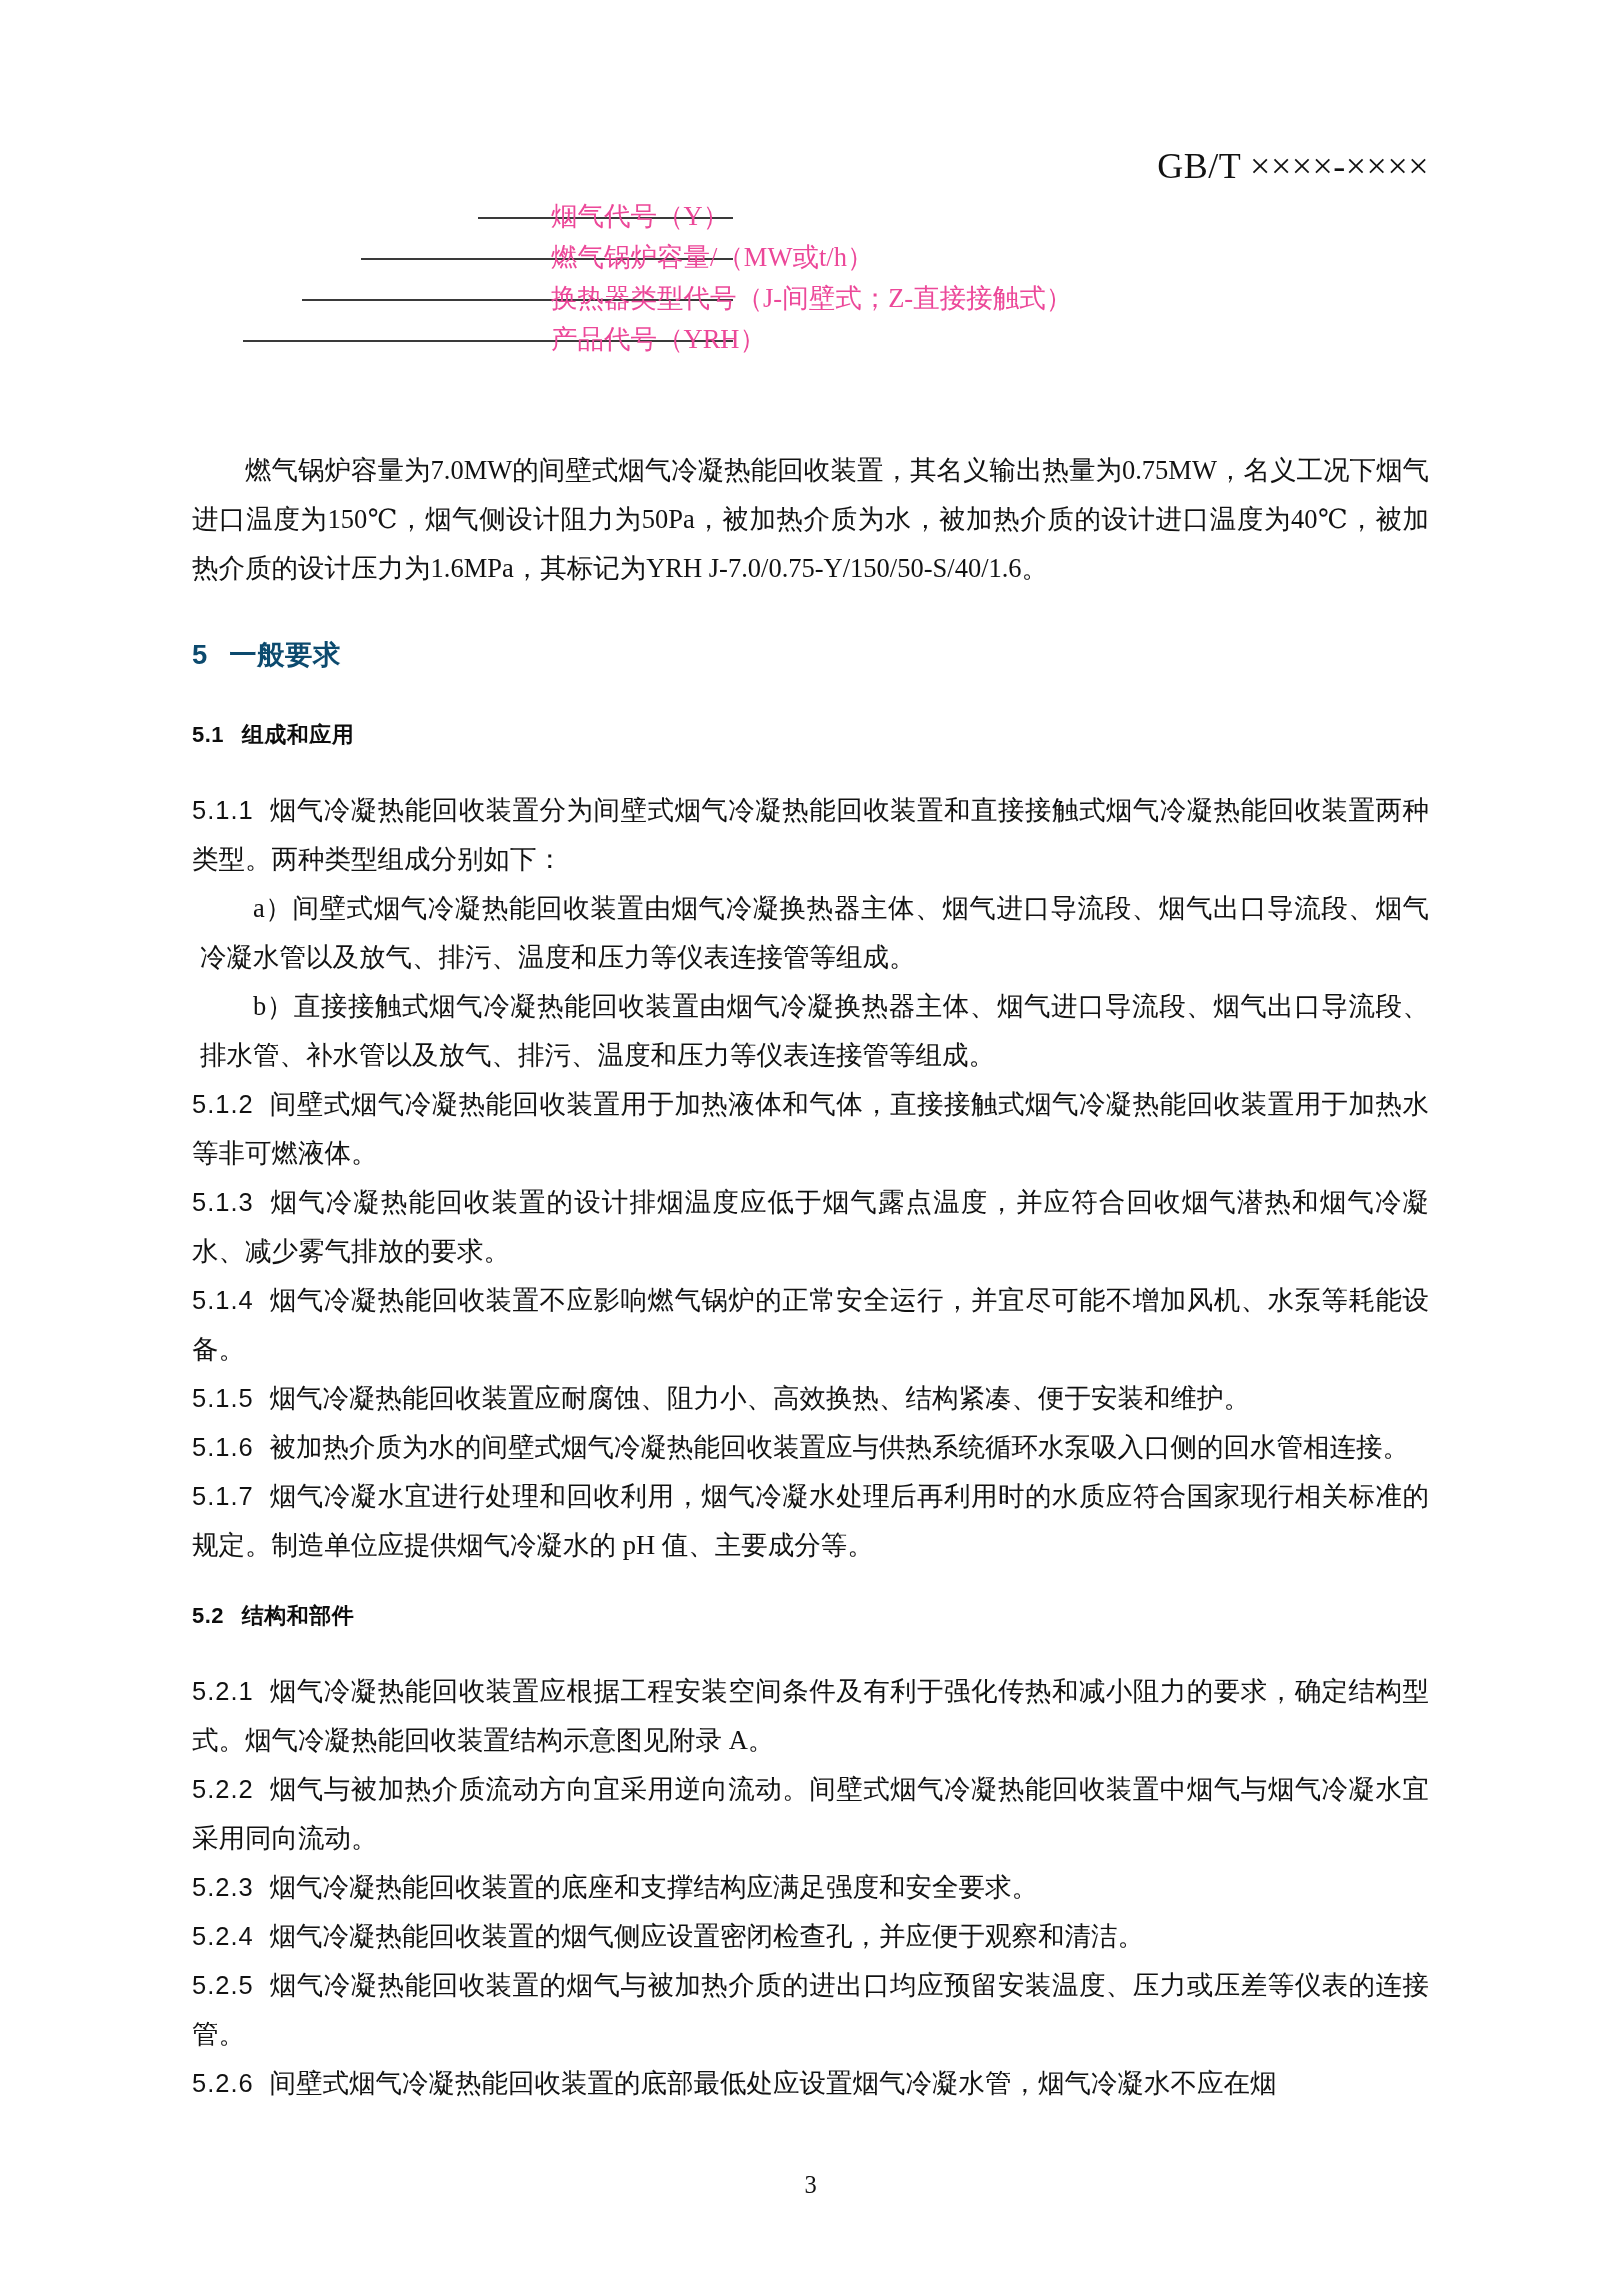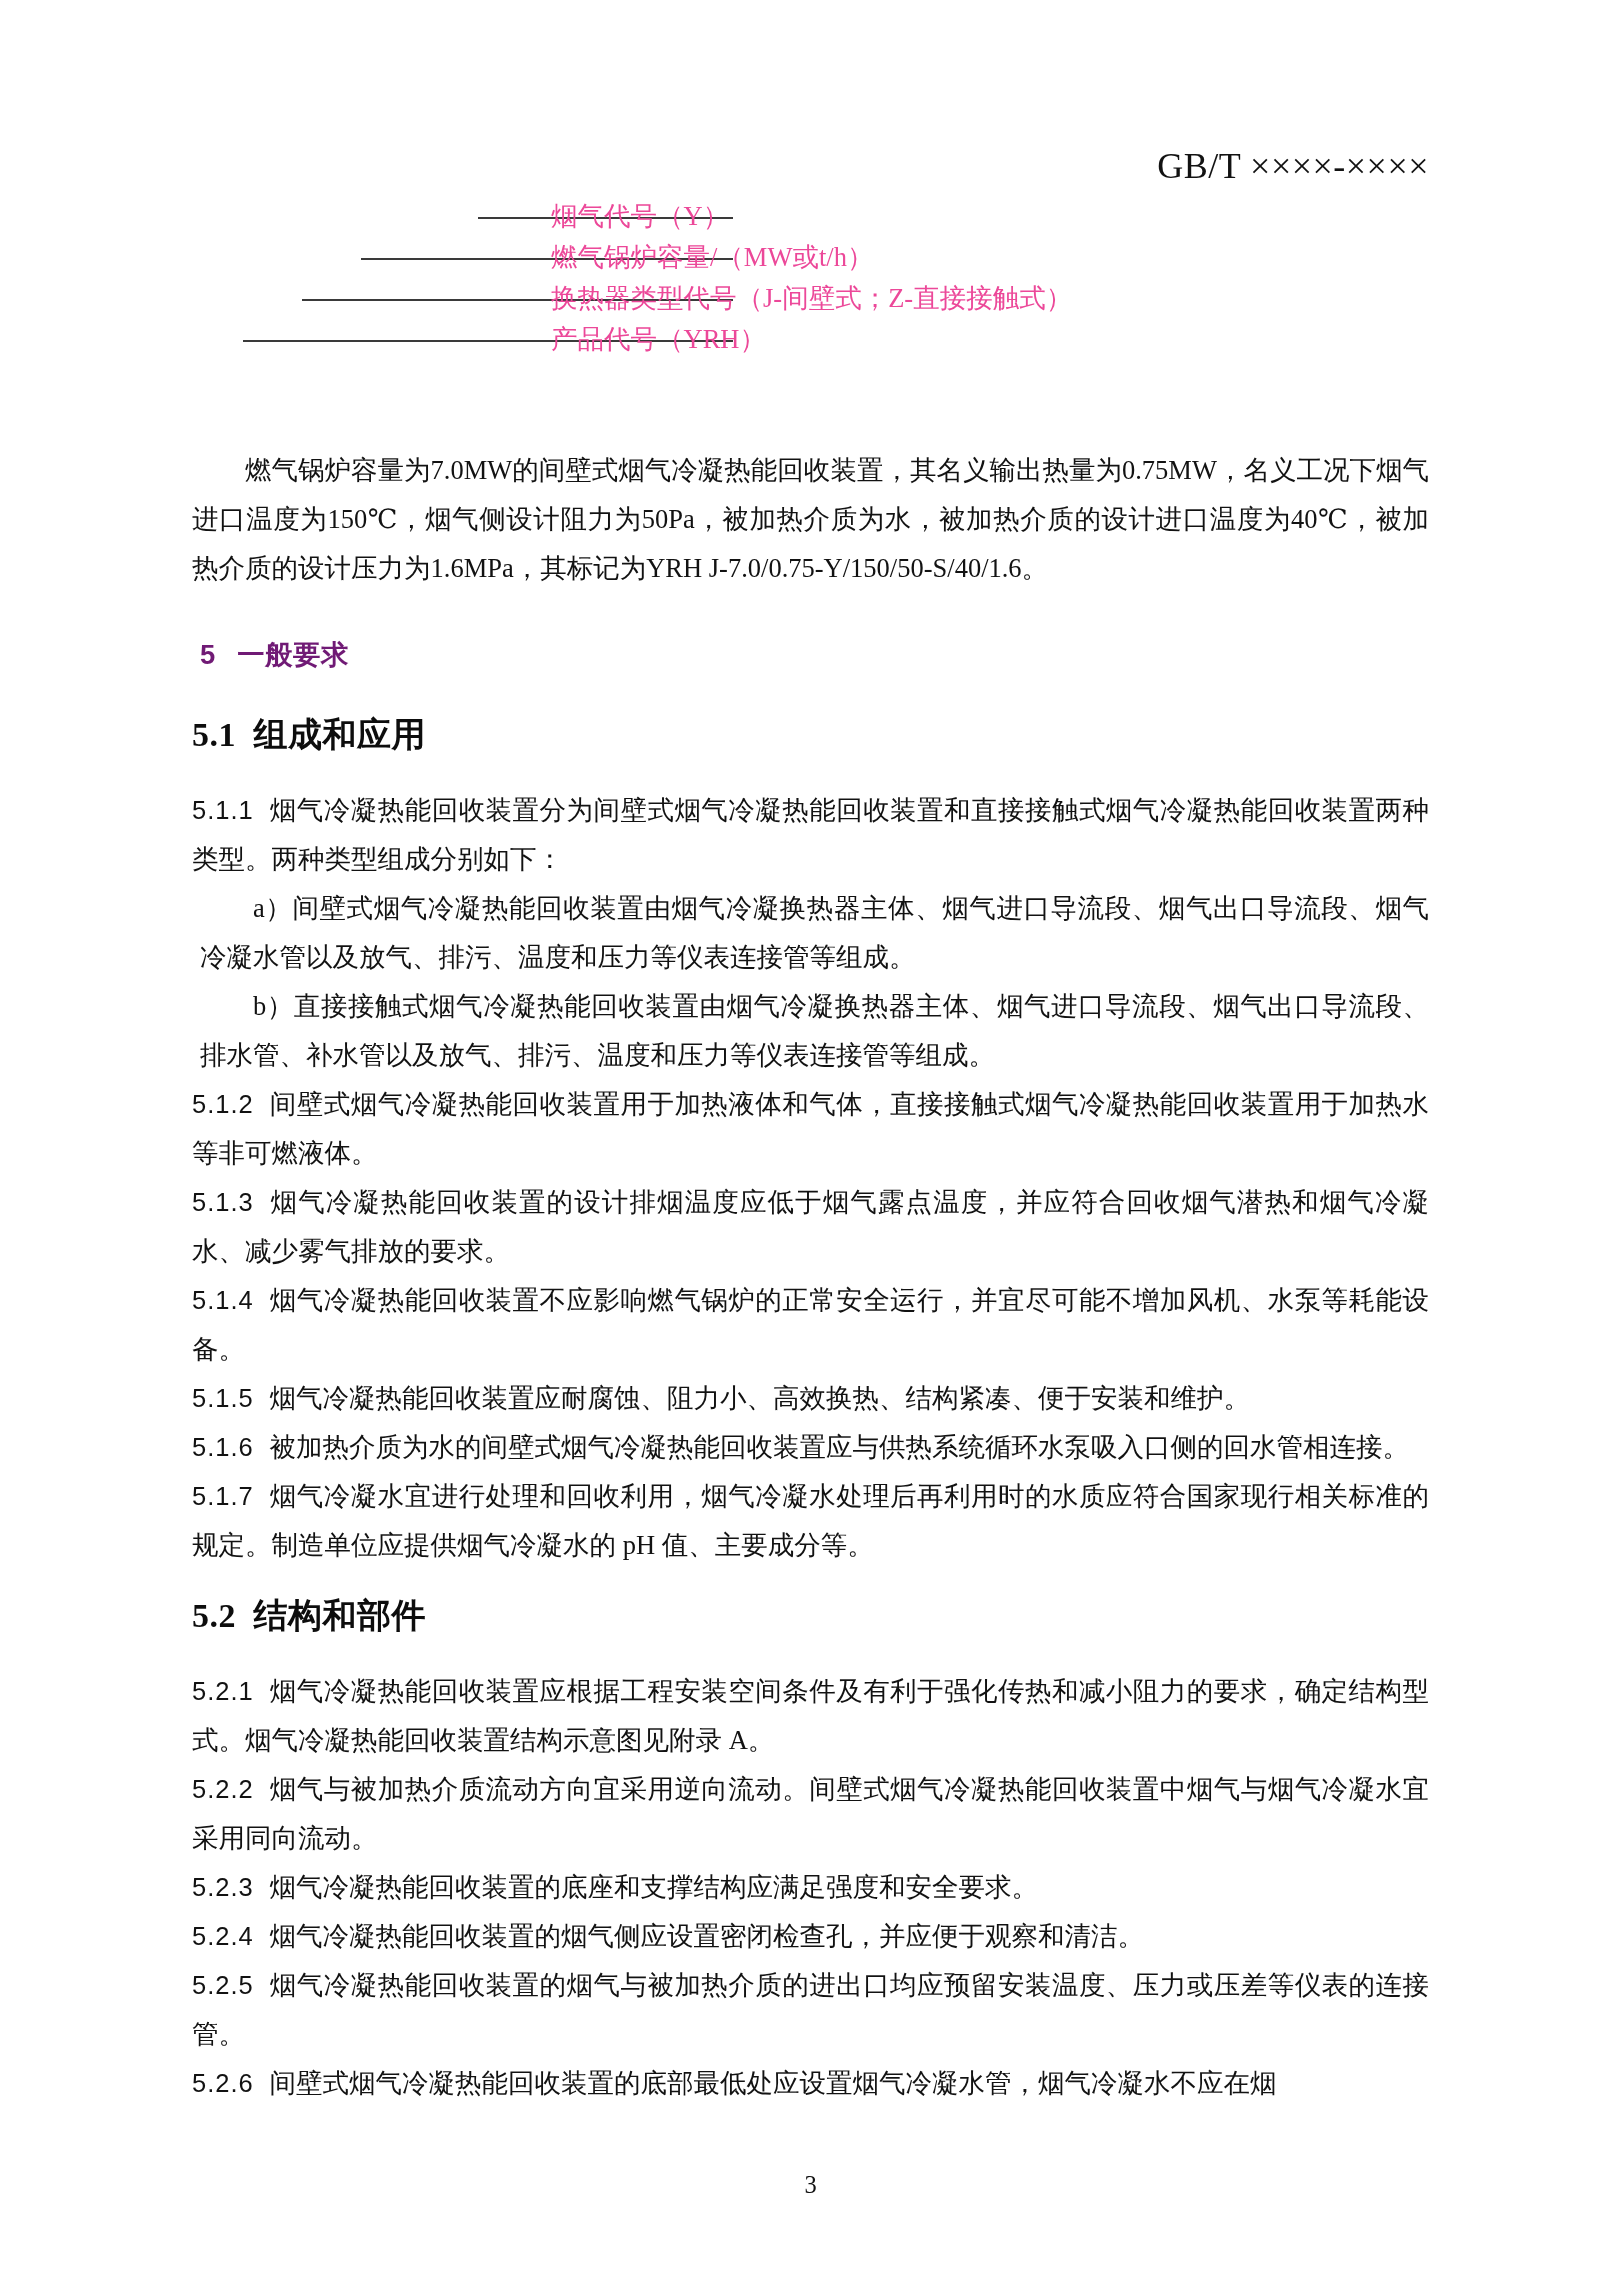--- a/index.html
+++ b/index.html
@@ -91,28 +91,28 @@
     text-indent: 53px;
   }
   p.listitem {
     text-indent: 53px;
     margin-left: 8px;
   }
   .h1 {
     font-family: "Liberation Sans", "DejaVu Sans", sans-serif;
     font-size: 27.4px;
     line-height: 45px;
-    margin: 39px 0 35px 8px;
+    margin: 39px 0 35px 0;
     letter-spacing: 0.5px;
-    color: #701a75;
+    color: #0c4a6e;
   }
   .h1 .num { margin-right: 21.6px; }
   .h2 {
-    font-family: Liberation Serif, serif;
-    font-size: 34px;
+    font-family: Liberation Sans, sans-serif;
+    font-size: 22px;
     line-height: 45px;
     margin: 23px 0 29px 0;
     letter-spacing: 0.5px;
     color: #0d0d0d;
   }
   .h2 .num { margin-right: 17.6px; }
   .clause-num {
     font-family: "Liberation Sans", "DejaVu Sans", sans-serif;
     font-size: 25.5px;
     letter-spacing: 1px;

